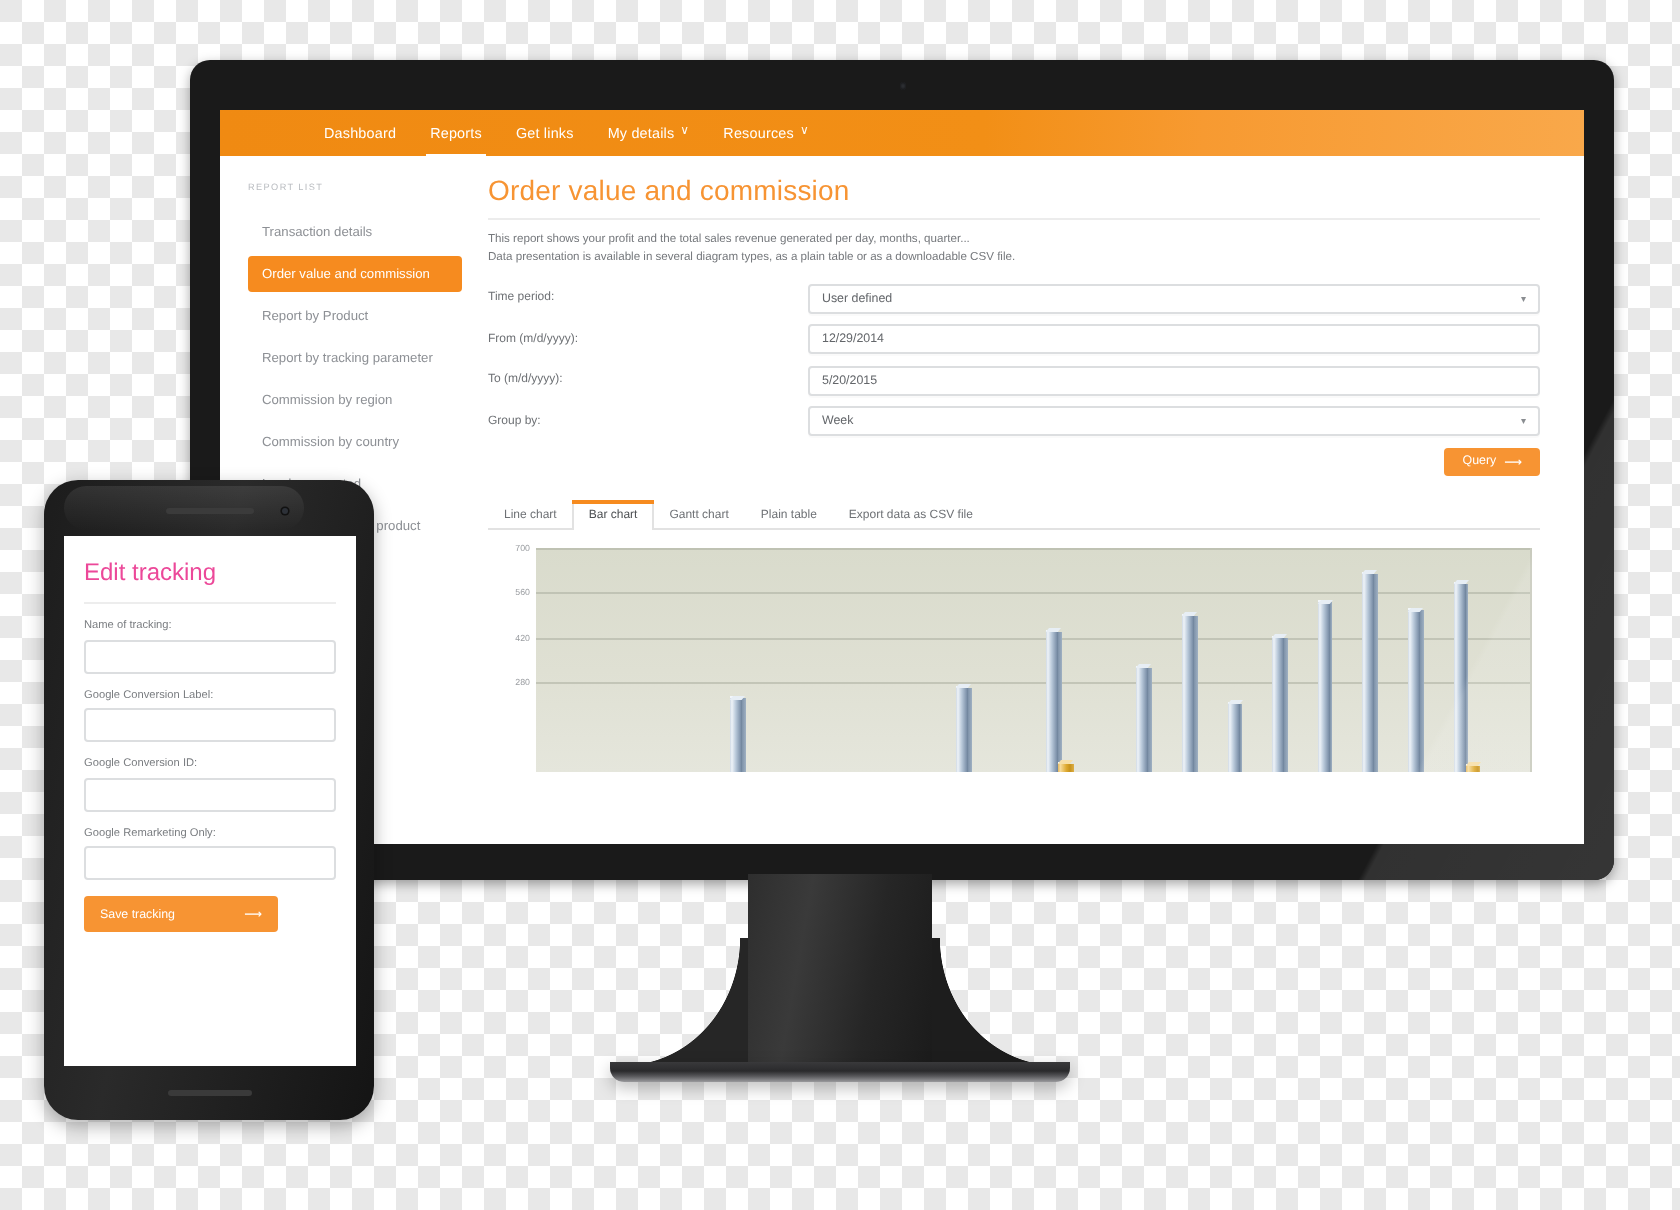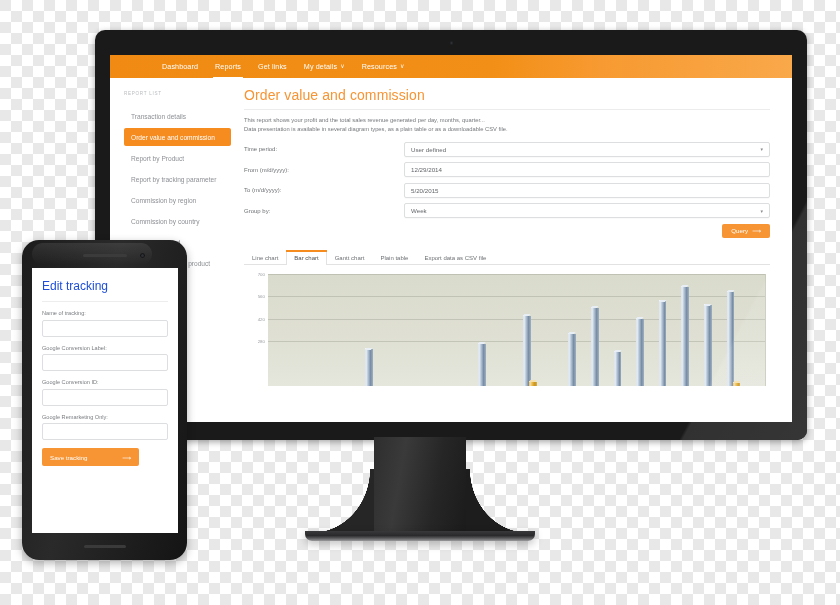--- a/index.html
+++ b/index.html
@@ -157,21 +157,21 @@
   }
   .ph-cam{position:absolute;left:50%;top:13.5px;margin-left:36px;width:3.6px;height:3.6px;border-radius:50%;background:#2d3138;box-shadow:0 0 0 .8px #111;}
   .ph-home{
     position:absolute;left:50%;bottom:12px;margin-left:-21px;width:42px;height:3px;border-radius:2px;
     background:#3a3a3a;
   }
   .ph-sheen{position:absolute;left:10px;top:3px;width:120px;height:22px;border-radius:14px;
     background:linear-gradient(180deg,rgba(255,255,255,.09),rgba(255,255,255,0));}
 
   .ph-ui{padding:11px 10px 0 10px;font-size:6px;color:#6e7175;}
-  .ph-title{font-size:12px;color:#1d4ed8;font-weight:400;margin:0 0 8px 0;}
+  .ph-title{font-size:12px;color:#ec4899;font-weight:400;margin:0 0 8px 0;}
   .ph-rule{height:1px;background:#ededed;margin-bottom:8px;}
   .ph-lab{font-size:5.6px;color:#7a7d81;margin-bottom:3.5px;}
   .ph-input{height:15px;border:1px solid #dcdee0;border-radius:2px;margin-bottom:8px;background:#fff;}
   .ph-btn{
     margin-top:4px;background:#f79433;color:#fff;border:0;border-radius:2px;height:18px;width:97px;
     display:flex;align-items:center;justify-content:space-between;padding:0 8px;font-size:6.2px;
     font-family:inherit;cursor:pointer;
   }
 </style>
 </head>

